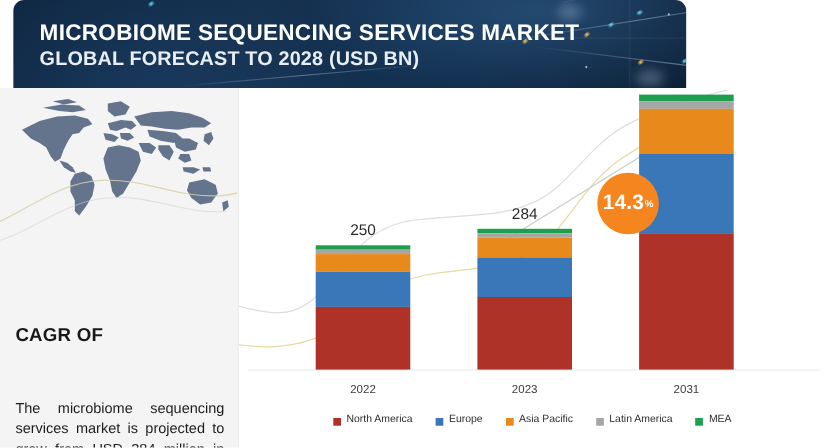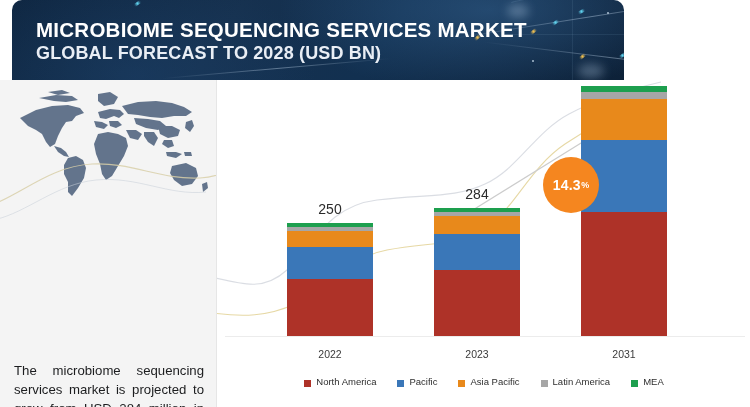--- a/index.html
+++ b/index.html
@@ -64,21 +64,21 @@
   .bar-label{position:absolute;width:86px;text-align:center;font-size:14px;color:#2a2a2a;
     font-family:"Liberation Sans",sans-serif;}
   .x-label{position:absolute;bottom:47px;width:110px;text-align:center;font-size:10.5px;
     color:#3a3a3a;}
 
   .arrow{position:absolute;left:0;top:0;width:534px;height:260px;pointer-events:none;}
 
   .cagr-bubble{position:absolute;width:56px;height:56px;border-radius:50%;
     background:#f5861f;display:flex;align-items:center;justify-content:center;
     color:#ffffff;font-weight:bold;}
-  .cagr-bubble .num{font-size:14px;letter-spacing:.2px;}
+  .cagr-bubble .num{font-size:19px;letter-spacing:.2px;}
   .cagr-bubble .pct{font-size:9px;margin-left:.5px;}
 
   .legend{position:absolute;left:0;bottom:20px;width:534px;display:flex;justify-content:center;
     align-items:center;gap:21px;}
   .lg-item{display:flex;align-items:flex-end;gap:5px;}
   .lg-sw{width:7px;height:7px;display:inline-block;}
   .lg-tx{font-size:9.5px;color:#2e2e2e;white-space:nowrap;}
 </style>
 </head>
 <body>
@@ -168,20 +168,21 @@
             <path d="M196 96 L201 94 L202 100 L197 104 Z"></path>
           </g>
         </svg>
       </div>
 
       <svg class="wave" viewBox="0 0 216 200" xmlns="http://www.w3.org/2000/svg">
         <path d="M-6 124 C 24 112, 52 86, 92 84 C 132 82, 160 100, 200 98 C 214 97, 222 94, 230 90" fill="none" stroke="#d8cfa8" stroke-width="1.1" opacity=".85"></path>
         <path d="M-6 140 C 28 132, 56 104, 96 100 C 138 96, 168 116, 206 112" fill="none" stroke="#c9cfd8" stroke-width="1" opacity=".55"></path>
       </svg>
 
+      <div class="cagr-label">CAGR OF</div>
       <div class="left-desc">The microbiome sequencing services market is projected to grow from USD 284 million in 2023 to USD 555 million by 2028, at a CAGR of 14.3%.</div>
     </div>
   </div>
 
   <div class="chart-panel">
 
     <svg class="bg-curves" viewBox="0 0 534 250" xmlns="http://www.w3.org/2000/svg">
       <path d="M-10 196 C 30 206, 48 210, 70 190 C 96 166, 110 126, 160 120
                C 212 114, 238 118, 268 104 C 300 90, 318 52, 352 34 C 380 19, 410 10, 444 2" fill="none" stroke="#d3d7de" stroke-width="1.1" opacity=".85"></path>
       <path d="M-10 232 C 26 238, 52 236, 78 224 C 110 210, 128 178, 170 170
@@ -233,21 +234,21 @@
         <span class="pct">%</span>
     </div>
 
     <div class="legend" id="legend">
         <div class="lg-item">
           <span class="lg-sw" style="background: rgb(174, 50, 40);"></span>
           <span class="lg-tx">North America</span>
         </div>
         <div class="lg-item">
           <span class="lg-sw" style="background: rgb(58, 119, 184);"></span>
-          <span class="lg-tx">Pacific</span>
+          <span class="lg-tx">Europe</span>
         </div>
         <div class="lg-item">
           <span class="lg-sw" style="background: rgb(232, 137, 27);"></span>
           <span class="lg-tx">Asia Pacific</span>
         </div>
         <div class="lg-item">
           <span class="lg-sw" style="background: rgb(166, 166, 166);"></span>
           <span class="lg-tx">Latin America</span>
         </div>
         <div class="lg-item">

